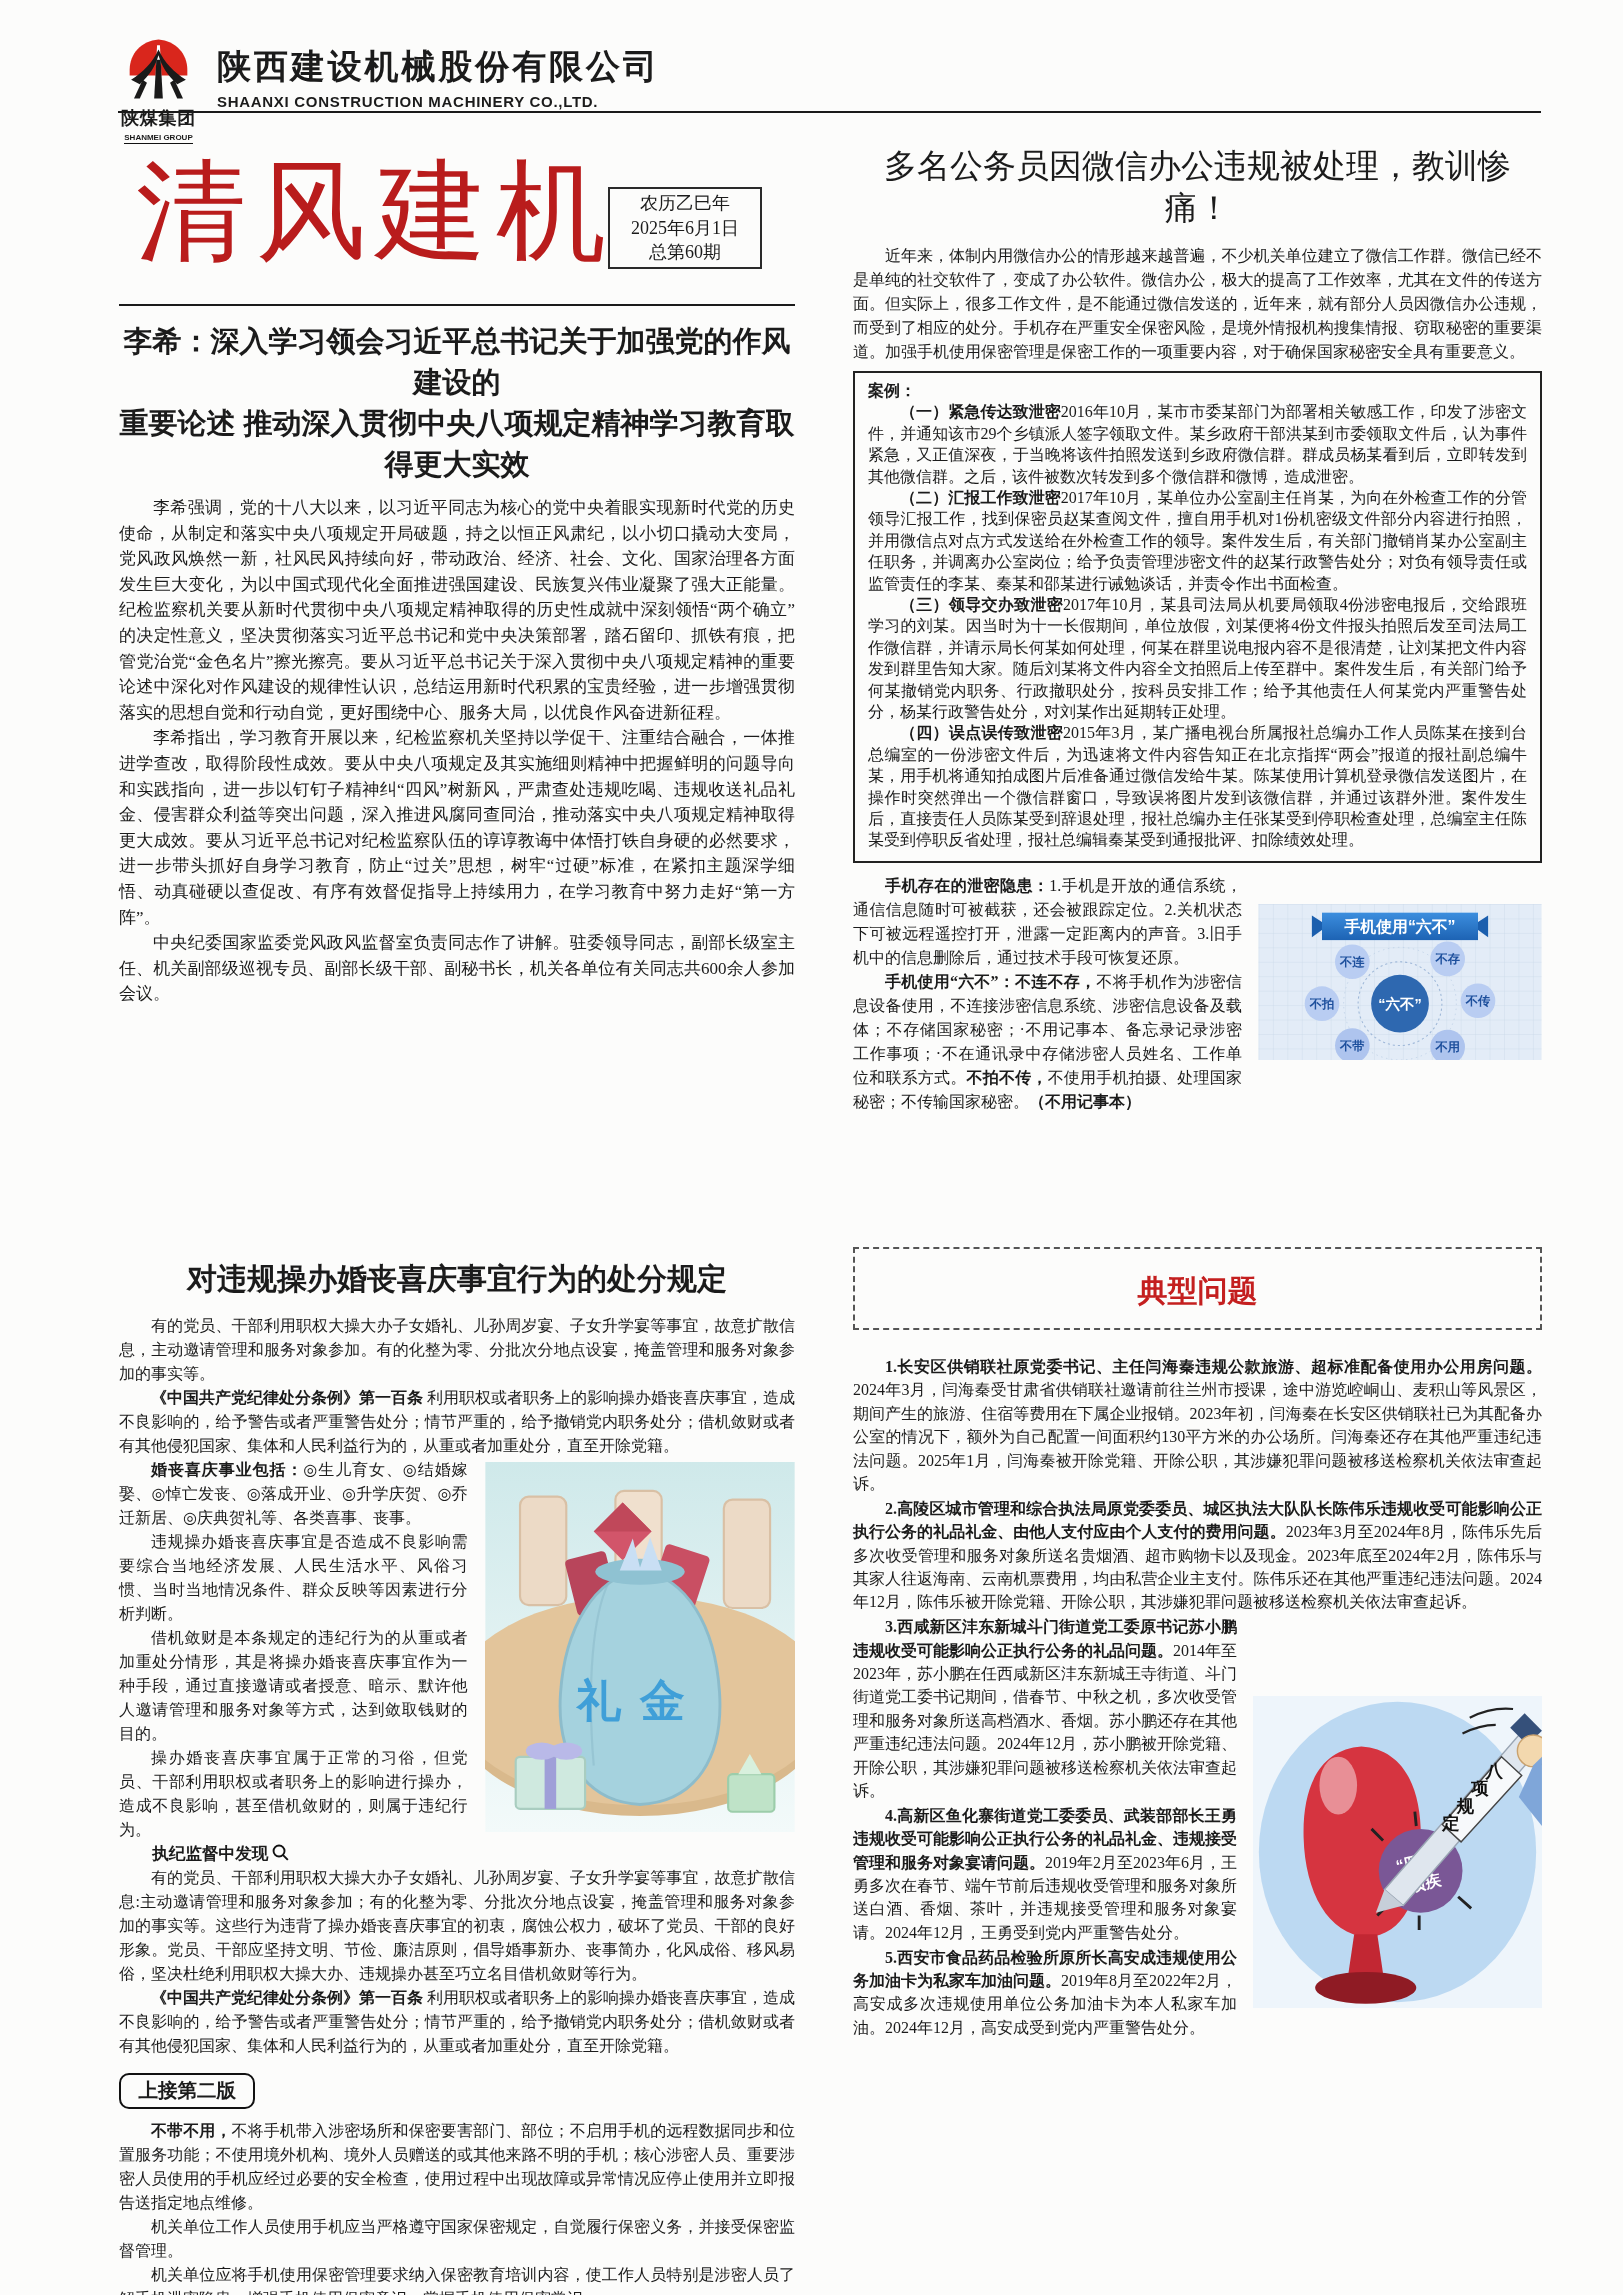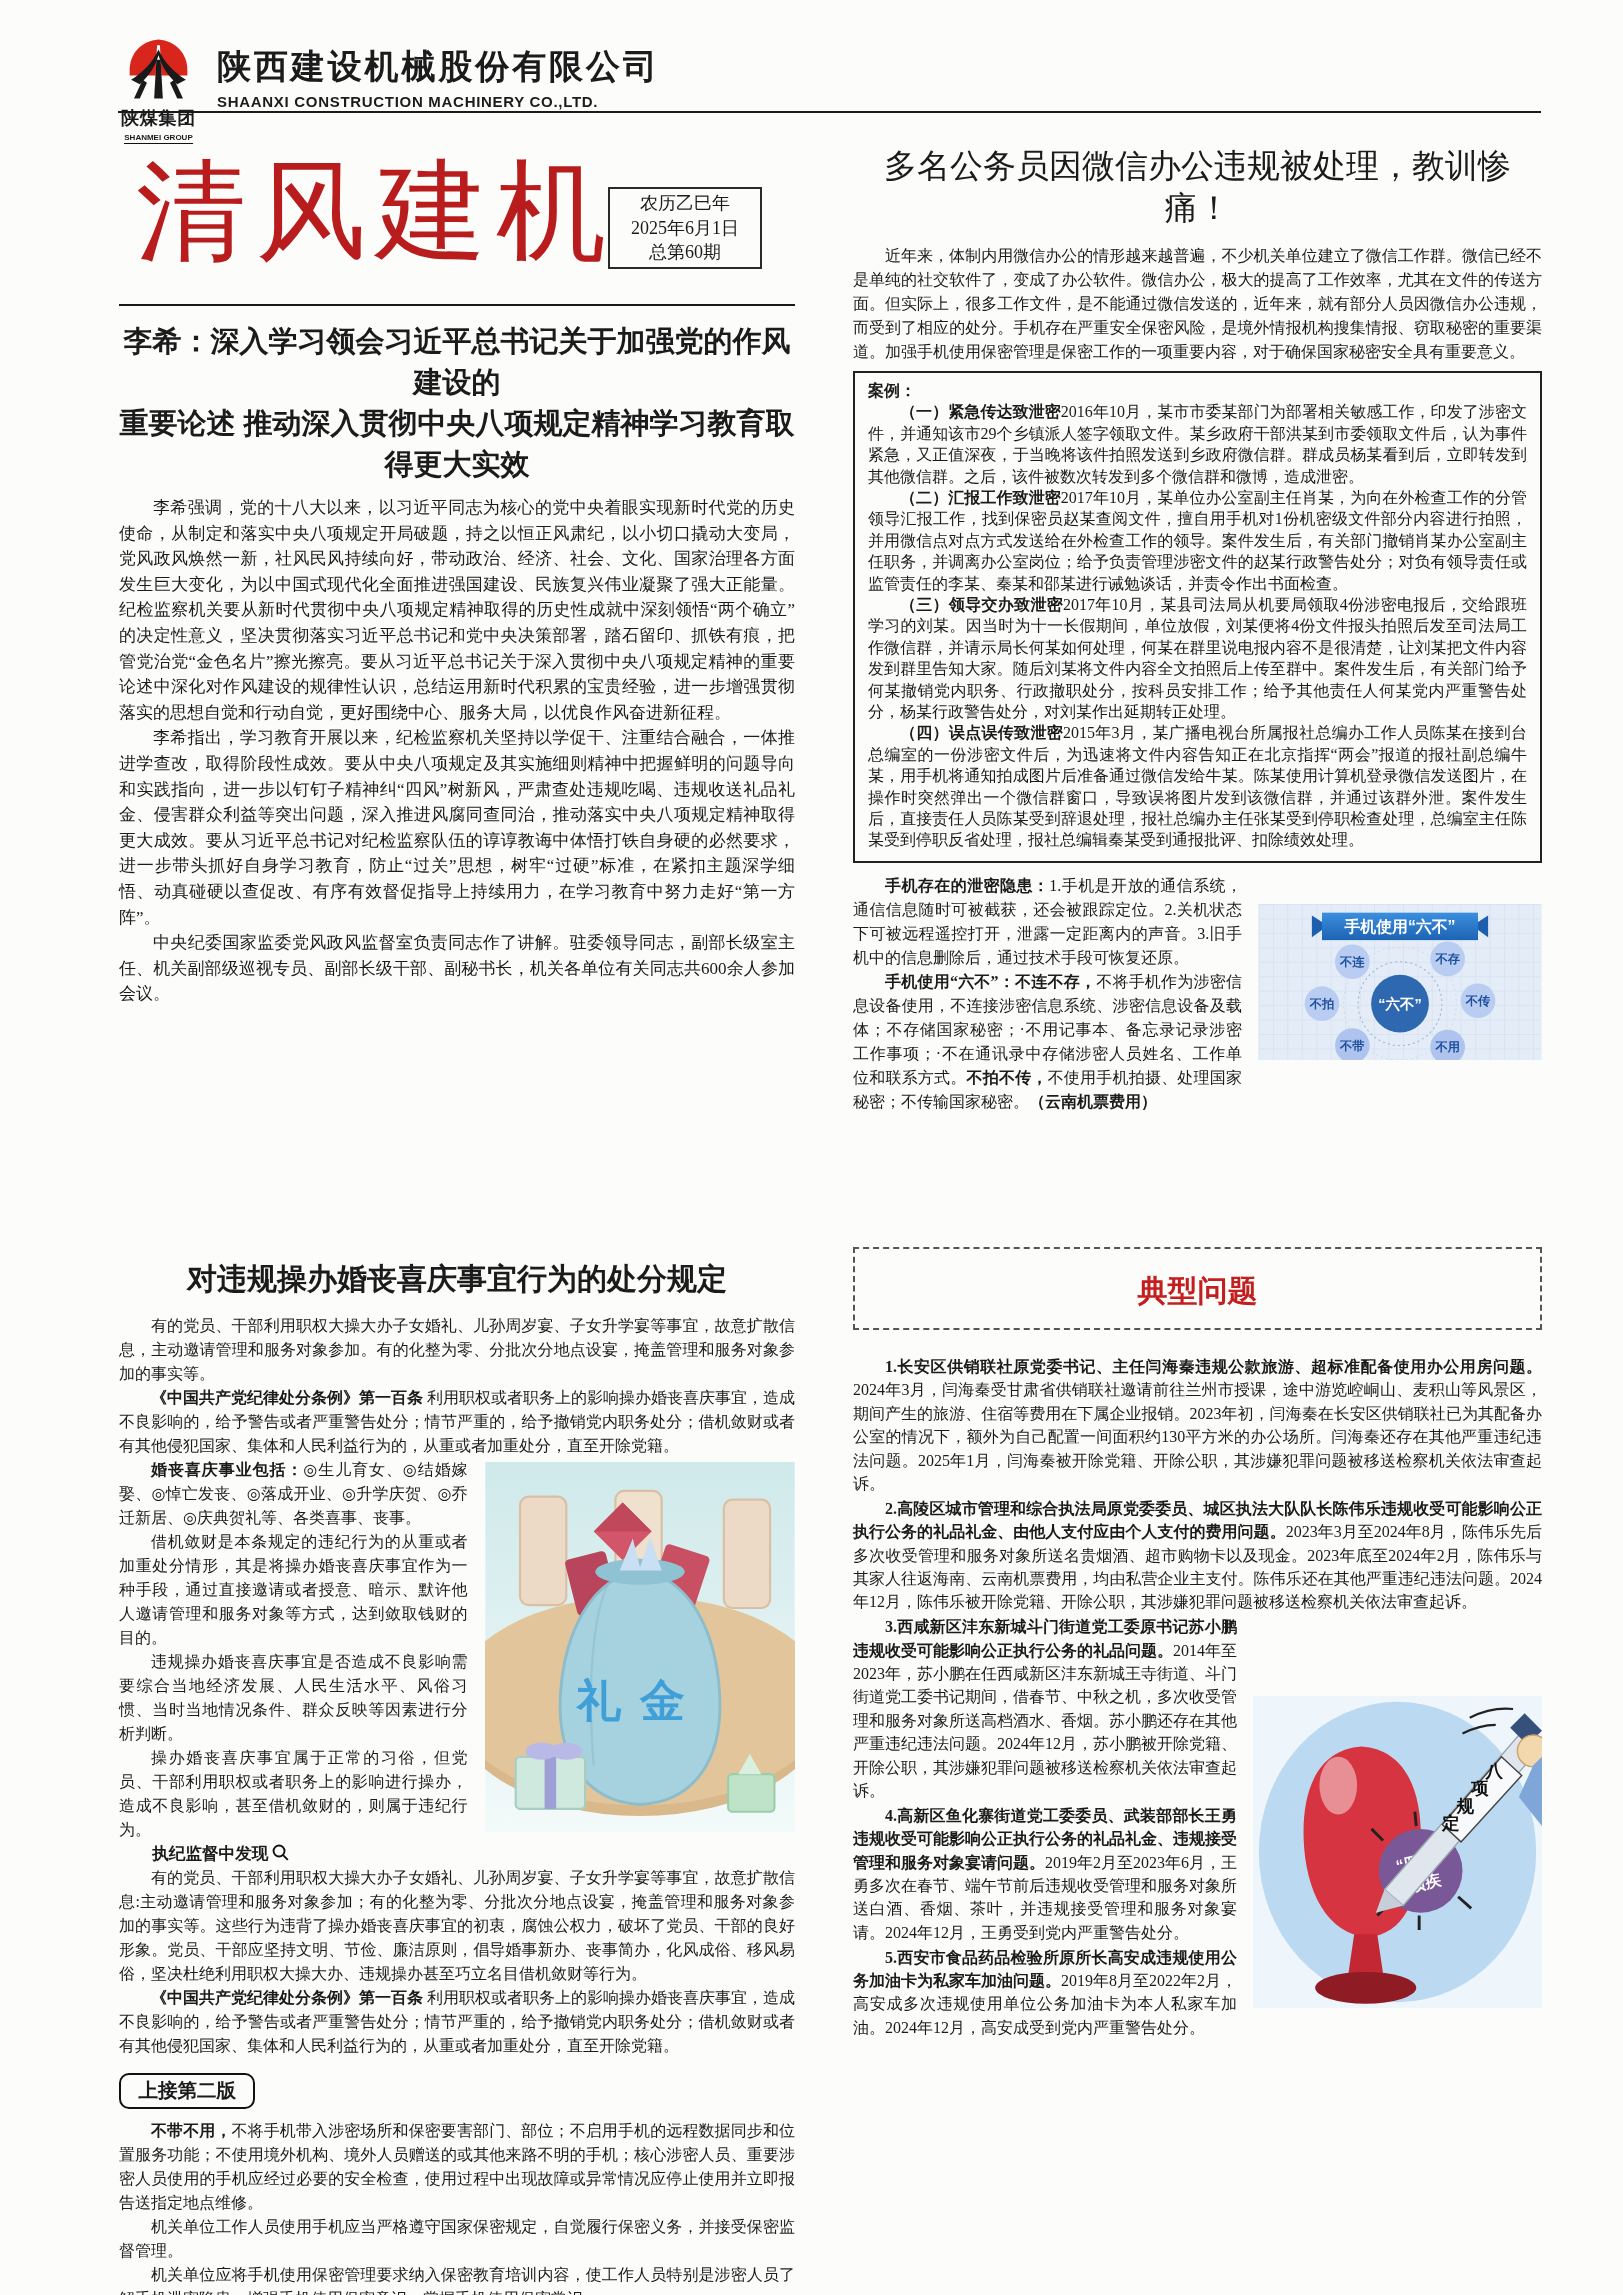--- a/index.html
+++ b/index.html
@@ -143,21 +143,21 @@
         <circle cx="196" cy="138" r="40" fill="#2e68b0"></circle>
         <text x="196" y="146" text-anchor="middle" font-size="20" font-weight="bold" fill="#ffffff">“六不”</text>
         <text x="130" y="86" text-anchor="middle" font-size="17" font-weight="bold" fill="#1d4f9c">不连</text>
         <text x="262" y="82" text-anchor="middle" font-size="17" font-weight="bold" fill="#1d4f9c">不存</text>
         <text x="88" y="144" text-anchor="middle" font-size="17" font-weight="bold" fill="#1d4f9c">不拍</text>
         <text x="304" y="140" text-anchor="middle" font-size="17" font-weight="bold" fill="#1d4f9c">不传</text>
         <text x="130" y="202" text-anchor="middle" font-size="17" font-weight="bold" fill="#1d4f9c">不带</text>
         <text x="262" y="204" text-anchor="middle" font-size="17" font-weight="bold" fill="#1d4f9c">不用</text>
       </svg>
       <p><b class="lead">手机存在的泄密隐患：</b><span>1.手机是开放的通信系统，通信信息随时可被截获，还会被跟踪定位。2.关机状态下可被远程遥控打开，泄露一定距离内的声音。3.旧手机中的信息删除后，通过技术手段可恢复还原。</span></p>
-      <p><b class="lead">手机使用“六不”：不连不存，</b><span>不将手机作为涉密信息设备使用，不连接涉密信息系统、涉密信息设备及载体；不存储国家秘密；·不用记事本、备忘录记录涉密工作事项；·不在通讯录中存储涉密人员姓名、工作单位和联系方式。</span><b class="lead">不拍不传，</b><span>不使用手机拍摄、处理国家秘密；不传输国家秘密。</span><b class="lead">（云南机票费用）</b></p>
+      <p><b class="lead">手机使用“六不”：不连不存，</b><span>不将手机作为涉密信息设备使用，不连接涉密信息系统、涉密信息设备及载体；不存储国家秘密；·不用记事本、备忘录记录涉密工作事项；·不在通讯录中存储涉密人员姓名、工作单位和联系方式。</span><b class="lead">不拍不传，</b><span>不使用手机拍摄、处理国家秘密；不传输国家秘密。</span><b class="lead">（不用记事本）</b></p>
     </div>
   </div>
 
   <div class="art art-wedding">
     <h1>对违规操办婚丧喜庆事宜行为的处分规定</h1>
     <div class="body">
       <p>有的党员、干部利用职权大操大办子女婚礼、儿孙周岁宴、子女升学宴等事宜，故意扩散信息，主动邀请管理和服务对象参加。有的化整为零、分批次分地点设宴，掩盖管理和服务对象参加的事实等。</p>
       <p><b class="lead">《中国共产党纪律处分条例》第一百条</b> <span>利用职权或者职务上的影响操办婚丧喜庆事宜，造成不良影响的，给予警告或者严重警告处分；情节严重的，给予撤销党内职务处分；借机敛财或者有其他侵犯国家、集体和人民利益行为的，从重或者加重处分，直至开除党籍。</span></p>
 
       
@@ -185,22 +185,22 @@
         <text x="214" y="352" text-anchor="middle" font-size="62" font-weight="bold" fill="#3f9fd8" letter-spacing="26">礼金</text>
         <rect x="42" y="408" width="96" height="72" rx="6" fill="#cfe9df" stroke="#a9cdc0" stroke-width="3"></rect>
         <rect x="82" y="408" width="16" height="72" fill="#9f9fd8"></rect>
         <ellipse cx="78" cy="400" rx="22" ry="12" fill="#b9b9e8"></ellipse>
         <ellipse cx="112" cy="400" rx="22" ry="12" fill="#b9b9e8"></ellipse>
         <rect x="336" y="432" width="64" height="52" rx="6" fill="#bfe3c8" stroke="#9ccdaa" stroke-width="3"></rect>
         <polygon points="350,432 366,404 382,432" fill="#d8f0dd"></polygon>
       </svg>
 
       <p><b class="lead">婚丧喜庆事业包括：</b><span>◎生儿育女、◎结婚嫁娶、◎悼亡发丧、◎落成开业、◎升学庆贺、◎乔迁新居、◎庆典贺礼等、各类喜事、丧事。</span></p>
+      <p>违规操办婚丧喜庆事宜是否造成不良影响需要综合当地经济发展、人民生活水平、风俗习惯、当时当地情况条件、群众反映等因素进行分析判断。</p>
       <p>借机敛财是本条规定的违纪行为的从重或者加重处分情形，其是将操办婚丧喜庆事宜作为一种手段，通过直接邀请或者授意、暗示、默许他人邀请管理和服务对象等方式，达到敛取钱财的目的。</p>
-      <p>违规操办婚丧喜庆事宜是否造成不良影响需要综合当地经济发展、人民生活水平、风俗习惯、当时当地情况条件、群众反映等因素进行分析判断。</p>
       <p>操办婚丧喜庆事宜属于正常的习俗，但党员、干部利用职权或者职务上的影响进行操办，造成不良影响，甚至借机敛财的，则属于违纪行为。</p>
       <div class="find-heading">
         <span>执纪监督中发现</span><svg width="19" height="19" viewBox="0 0 26 26">
             <circle cx="11" cy="11" r="7.5" fill="none" stroke="#111" stroke-width="2.6"></circle>
             <line x1="16.5" y1="16.5" x2="23" y2="23" stroke="#111" stroke-width="2.6"></line>
           </svg>
       </div>
       <p>有的党员、干部利用职权大操大办子女婚礼、儿孙周岁宴、子女升学宴等事宜，故意扩散信息:主动邀请管理和服务对象参加；有的化整为零、分批次分地点设宴，掩盖管理和服务对象参加的事实等。这些行为违背了操办婚丧喜庆事宜的初衷，腐蚀公权力，破坏了党员、干部的良好形象。党员、干部应坚持文明、节俭、廉洁原则，倡导婚事新办、丧事简办，化风成俗、移风易俗，坚决杜绝利用职权大操大办、违规操办甚至巧立名目借机敛财等行为。</p>
       <p><b class="lead">《中国共产党纪律处分条例》第一百条</b> <span>利用职权或者职务上的影响操办婚丧喜庆事宜，造成不良影响的，给予警告或者严重警告处分；情节严重的，给予撤销党内职务处分；借机敛财或者有其他侵犯国家、集体和人民利益行为的，从重或者加重处分，直至开除党籍。</span></p>
 

